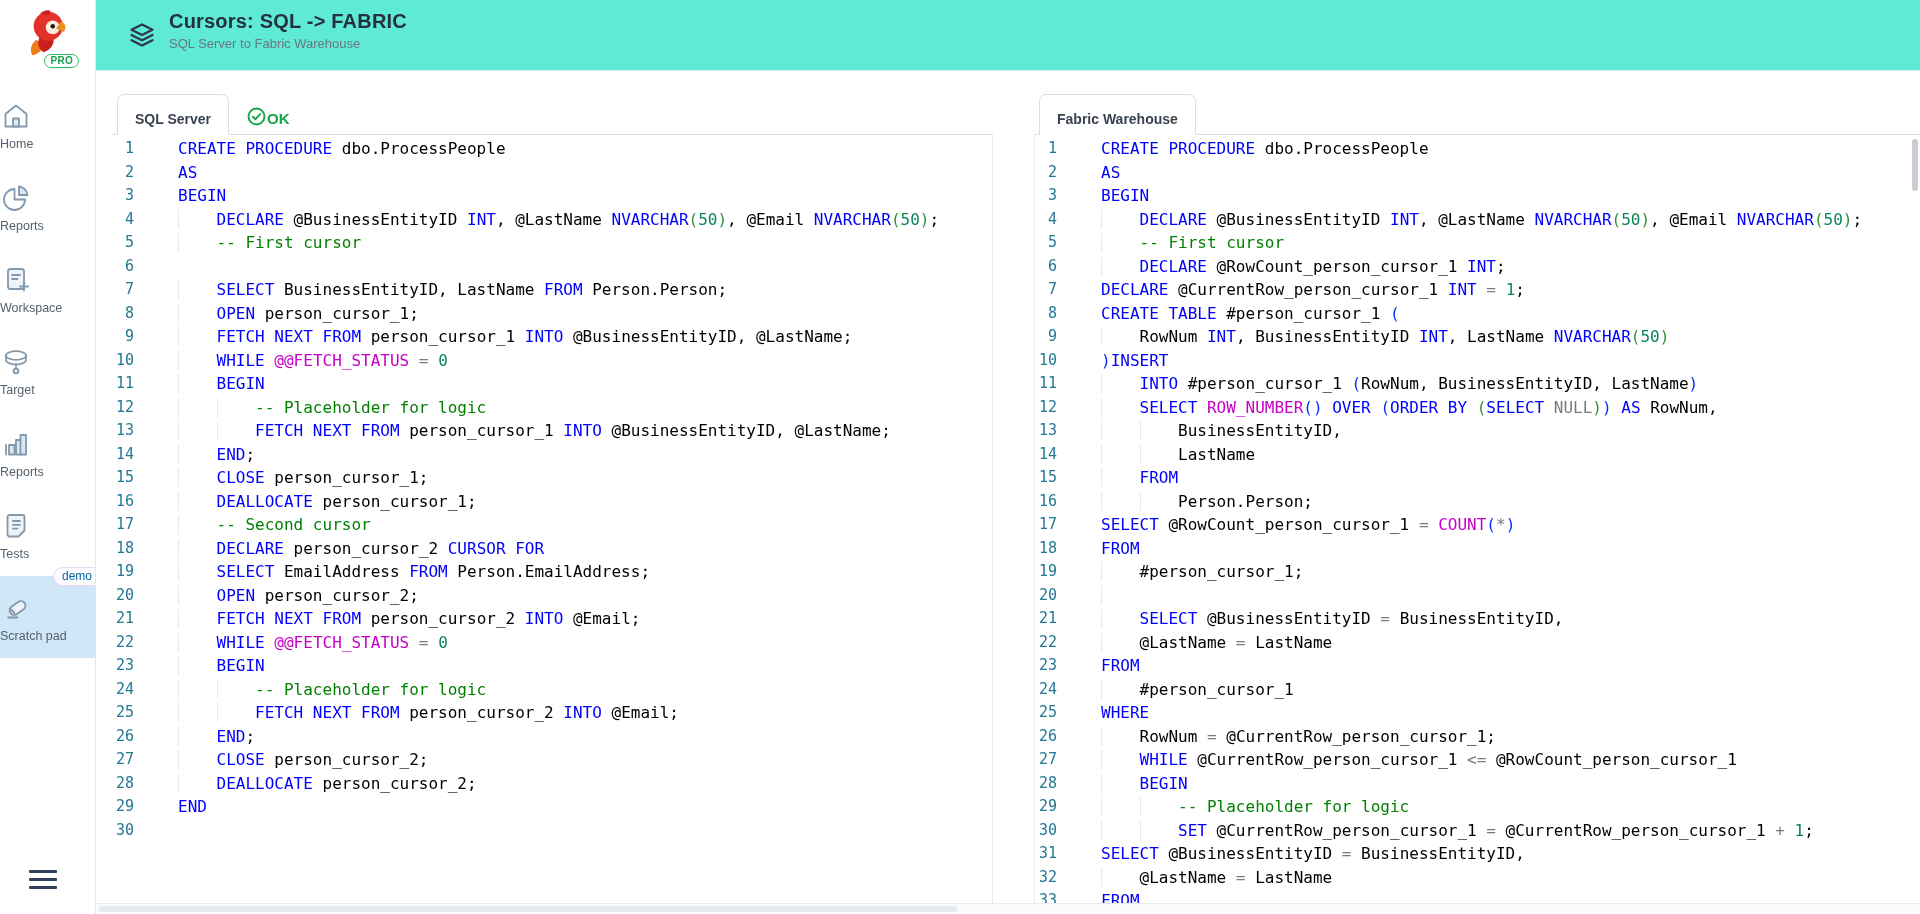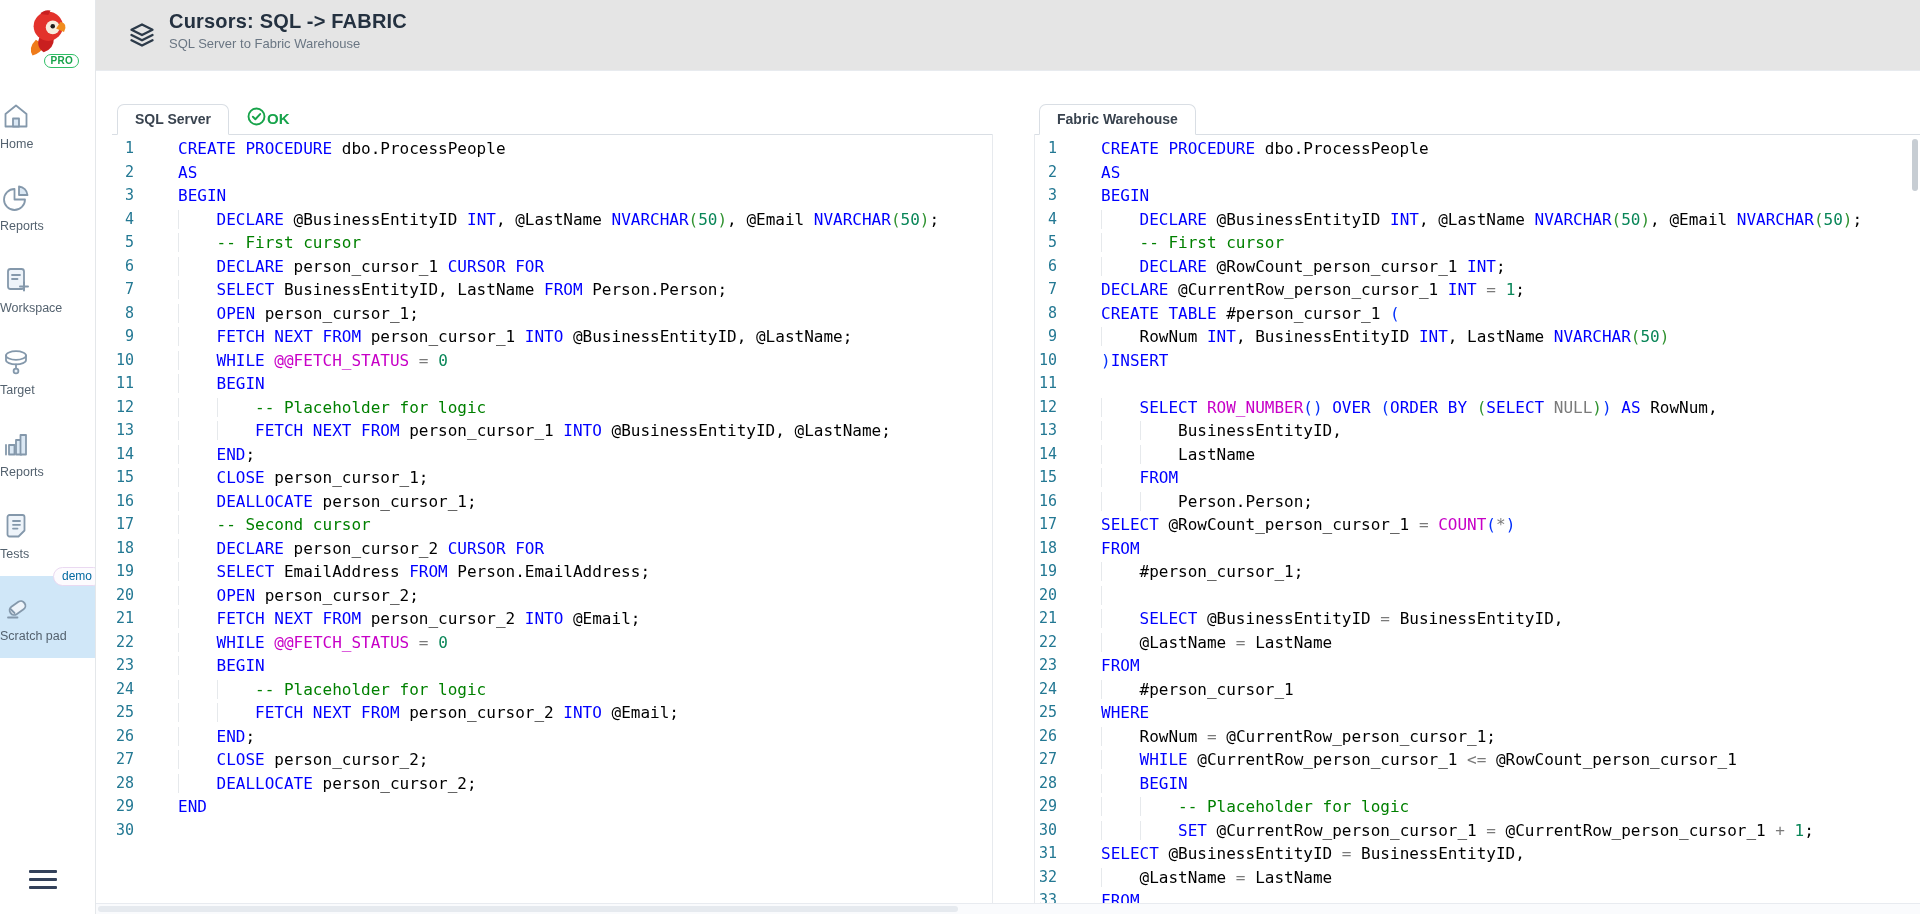--- a/index.html
+++ b/index.html
@@ -21,35 +21,35 @@
   .sb-icon svg { width:32px; height:32px; display:block; }
   .sb-label { font-size:12.5px; color:#54626f; }
   .demo-badge { position:absolute; top:-9px; right:-8px; font-size:12px; color:#0369a1;
                 border:1px solid #ead9f1; background:#fdfbfe; border-radius:10px;
                 padding:1px 10px 2px 8px; z-index:2; }
   .hamburger { position:absolute; left:29px; bottom:20px; width:28px; cursor:pointer; }
   .hamburger .bar { height:3px; background:#33415a; margin:5px 0; border-radius:1px; }
 
   
   .header { position:absolute; left:96px; top:0; width:1824px; height:70px;
-            border-bottom:1px solid #e8ebef; background:#e5e5e5; }
+            border-bottom:1px solid #e8ebef; background:#5eead4; }
   .header-icon { position:absolute; left:32px; top:21px; width:28px; height:28px; }
   .titles { position:absolute; left:73px; top:10px; }
   .page-title { font-size:20px; font-weight:700; color:#243140; letter-spacing:.2px; }
   .page-subtitle { font-size:13px; color:#68county;  }
   .page-subtitle { font-size:13px; color:#6a7683; margin-top:3px; }
 
   
   .pane { position:absolute; top:103px; height:801px; background:#fff; }
   .pane-left  { left:112px;  width:881px; }
   .pane-right { left:1034px; width:886px; }
   .tabbar { height:31px; border-bottom:1px solid #d9dee4; display:flex; align-items:flex-end;
             padding-left:5px; }
   .tab { background:#fff; border:1px solid #d9dee4; border-bottom:1px solid #fff;
-         margin-bottom:-1px; border-radius:7px 7px 0 0; padding:6px 17px 7px;
+         margin-bottom:-1px; border-radius:7px 7px 0 0; padding:16px 17px 7px;
          font-size:14px; font-weight:600; color:#39434f; cursor:pointer; white-space:nowrap; }
   .ok-badge { display:flex; align-items:center; gap:1px; margin-left:18px; margin-bottom:5px;
               color:#16a34a; font-weight:700; font-size:15px; }
   .ok-badge svg { width:19px; height:19px; }
 
   .code-area { position:absolute; top:31px; bottom:0; left:0; right:0; overflow:hidden;
                padding-top:3px; font-family:"DejaVu Sans Mono",monospace; font-size:16px;
                cursor:text; }
   .pane-left  .code-area { border-right:1px solid #e7eaee; }
   .pane-right .code-area { border-left:1px solid #e7eaee; }
@@ -199,21 +199,21 @@
         </span>
         <span>OK</span>
       </div>
     </div>
     <div class="code-area">
         <div class="code-line"><span class="ln">1</span><span class="lc"><span class="t-k">CREATE PROCEDURE</span><span class="t-d"> dbo.ProcessPeople</span></span></div>
         <div class="code-line"><span class="ln">2</span><span class="lc"><span class="t-k">AS</span></span></div>
         <div class="code-line"><span class="ln">3</span><span class="lc"><span class="t-k">BEGIN</span></span></div>
         <div class="code-line"><span class="ln">4</span><span class="lc"><span class="t-g">    </span><span class="t-k">DECLARE</span><span class="t-d"> @BusinessEntityID </span><span class="t-k">INT</span><span class="t-d">, @LastName </span><span class="t-k">NVARCHAR</span><span class="t-pg">(</span><span class="t-n">50</span><span class="t-pg">)</span><span class="t-d">, @Email </span><span class="t-k">NVARCHAR</span><span class="t-pg">(</span><span class="t-n">50</span><span class="t-pg">)</span><span class="t-d">;</span></span></div>
         <div class="code-line"><span class="ln">5</span><span class="lc"><span class="t-g">    </span><span class="t-c">-- First cursor</span></span></div>
-        <div class="code-line"><span class="ln">6</span><span class="lc"><span class="t-g">    </span><span class="t-k">DECLARE</span><span class="t-d"> person_cursor_1 </span><span class="t-k">CURSOR FOR</span></span></div>
+        <div class="code-line"><span class="ln">6</span></div>
         <div class="code-line"><span class="ln">7</span><span class="lc"><span class="t-g">    </span><span class="t-k">SELECT</span><span class="t-d"> BusinessEntityID, LastName </span><span class="t-k">FROM</span><span class="t-d"> Person.Person;</span></span></div>
         <div class="code-line"><span class="ln">8</span><span class="lc"><span class="t-g">    </span><span class="t-k">OPEN</span><span class="t-d"> person_cursor_1;</span></span></div>
         <div class="code-line"><span class="ln">9</span><span class="lc"><span class="t-g">    </span><span class="t-k">FETCH NEXT FROM</span><span class="t-d"> person_cursor_1 </span><span class="t-k">INTO</span><span class="t-d"> @BusinessEntityID, @LastName;</span></span></div>
         <div class="code-line"><span class="ln">10</span><span class="lc"><span class="t-g">    </span><span class="t-k">WHILE</span><span class="t-d"> </span><span class="t-f">@@FETCH_STATUS</span><span class="t-d"> </span><span class="t-o">=</span><span class="t-d"> </span><span class="t-n">0</span></span></div>
         <div class="code-line"><span class="ln">11</span><span class="lc"><span class="t-g">    </span><span class="t-k">BEGIN</span></span></div>
         <div class="code-line"><span class="ln">12</span><span class="lc"><span class="t-g">    </span><span class="t-g">    </span><span class="t-c">-- Placeholder for logic</span></span></div>
         <div class="code-line"><span class="ln">13</span><span class="lc"><span class="t-g">    </span><span class="t-g">    </span><span class="t-k">FETCH NEXT FROM</span><span class="t-d"> person_cursor_1 </span><span class="t-k">INTO</span><span class="t-d"> @BusinessEntityID, @LastName;</span></span></div>
         <div class="code-line"><span class="ln">14</span><span class="lc"><span class="t-g">    </span><span class="t-k">END</span><span class="t-d">;</span></span></div>
         <div class="code-line"><span class="ln">15</span><span class="lc"><span class="t-g">    </span><span class="t-k">CLOSE</span><span class="t-d"> person_cursor_1;</span></span></div>
         <div class="code-line"><span class="ln">16</span><span class="lc"><span class="t-g">    </span><span class="t-k">DEALLOCATE</span><span class="t-d"> person_cursor_1;</span></span></div>
@@ -242,21 +242,21 @@
         <div class="code-line"><span class="ln">1</span><span class="lc"><span class="t-k">CREATE PROCEDURE</span><span class="t-d"> dbo.ProcessPeople</span></span></div>
         <div class="code-line"><span class="ln">2</span><span class="lc"><span class="t-k">AS</span></span></div>
         <div class="code-line"><span class="ln">3</span><span class="lc"><span class="t-k">BEGIN</span></span></div>
         <div class="code-line"><span class="ln">4</span><span class="lc"><span class="t-g">    </span><span class="t-k">DECLARE</span><span class="t-d"> @BusinessEntityID </span><span class="t-k">INT</span><span class="t-d">, @LastName </span><span class="t-k">NVARCHAR</span><span class="t-pg">(</span><span class="t-n">50</span><span class="t-pg">)</span><span class="t-d">, @Email </span><span class="t-k">NVARCHAR</span><span class="t-pg">(</span><span class="t-n">50</span><span class="t-pg">)</span><span class="t-d">;</span></span></div>
         <div class="code-line"><span class="ln">5</span><span class="lc"><span class="t-g">    </span><span class="t-c">-- First cursor</span></span></div>
         <div class="code-line"><span class="ln">6</span><span class="lc"><span class="t-g">    </span><span class="t-k">DECLARE</span><span class="t-d"> @RowCount_person_cursor_1 </span><span class="t-k">INT</span><span class="t-d">;</span></span></div>
         <div class="code-line"><span class="ln">7</span><span class="lc"><span class="t-k">DECLARE</span><span class="t-d"> @CurrentRow_person_cursor_1 </span><span class="t-k">INT</span><span class="t-d"> </span><span class="t-o">=</span><span class="t-d"> </span><span class="t-n">1</span><span class="t-d">;</span></span></div>
         <div class="code-line"><span class="ln">8</span><span class="lc"><span class="t-k">CREATE TABLE</span><span class="t-d"> #person_cursor_1 </span><span class="t-pb">(</span></span></div>
         <div class="code-line"><span class="ln">9</span><span class="lc"><span class="t-g">    </span><span class="t-d">RowNum </span><span class="t-k">INT</span><span class="t-d">, BusinessEntityID </span><span class="t-k">INT</span><span class="t-d">, LastName </span><span class="t-k">NVARCHAR</span><span class="t-pg">(</span><span class="t-n">50</span><span class="t-pg">)</span></span></div>
         <div class="code-line"><span class="ln">10</span><span class="lc"><span class="t-pb">)</span><span class="t-k">INSERT</span></span></div>
-        <div class="code-line"><span class="ln">11</span></div>
+        <div class="code-line"><span class="ln">11</span><span class="lc"><span class="t-g">    </span><span class="t-k">INTO</span><span class="t-d"> #person_cursor_1 </span><span class="t-pb">(</span><span class="t-d">RowNum, BusinessEntityID, LastName</span><span class="t-pb">)</span></span></div>
         <div class="code-line"><span class="ln">12</span><span class="lc"><span class="t-g">    </span><span class="t-k">SELECT</span><span class="t-d"> </span><span class="t-f">ROW_NUMBER</span><span class="t-pb">()</span><span class="t-d"> </span><span class="t-k">OVER</span><span class="t-d"> </span><span class="t-pb">(</span><span class="t-k">ORDER BY</span><span class="t-d"> </span><span class="t-pg">(</span><span class="t-k">SELECT</span><span class="t-d"> </span><span class="t-o">NULL</span><span class="t-pg">)</span><span class="t-pb">)</span><span class="t-d"> </span><span class="t-k">AS</span><span class="t-d"> RowNum,</span></span></div>
         <div class="code-line"><span class="ln">13</span><span class="lc"><span class="t-g">    </span><span class="t-g">    </span><span class="t-d">BusinessEntityID,</span></span></div>
         <div class="code-line"><span class="ln">14</span><span class="lc"><span class="t-g">    </span><span class="t-g">    </span><span class="t-d">LastName</span></span></div>
         <div class="code-line"><span class="ln">15</span><span class="lc"><span class="t-g">    </span><span class="t-k">FROM</span></span></div>
         <div class="code-line"><span class="ln">16</span><span class="lc"><span class="t-g">    </span><span class="t-g">    </span><span class="t-d">Person.Person;</span></span></div>
         <div class="code-line"><span class="ln">17</span><span class="lc"><span class="t-k">SELECT</span><span class="t-d"> @RowCount_person_cursor_1 </span><span class="t-o">=</span><span class="t-d"> </span><span class="t-f">COUNT</span><span class="t-pb">(</span><span class="t-o">*</span><span class="t-pb">)</span></span></div>
         <div class="code-line"><span class="ln">18</span><span class="lc"><span class="t-k">FROM</span></span></div>
         <div class="code-line"><span class="ln">19</span><span class="lc"><span class="t-g">    </span><span class="t-d">#person_cursor_1;</span></span></div>
         <div class="code-line"><span class="ln">20</span><span class="lc"><span class="t-g">    </span></span></div>
         <div class="code-line"><span class="ln">21</span><span class="lc"><span class="t-g">    </span><span class="t-k">SELECT</span><span class="t-d"> @BusinessEntityID </span><span class="t-o">=</span><span class="t-d"> BusinessEntityID,</span></span></div>

